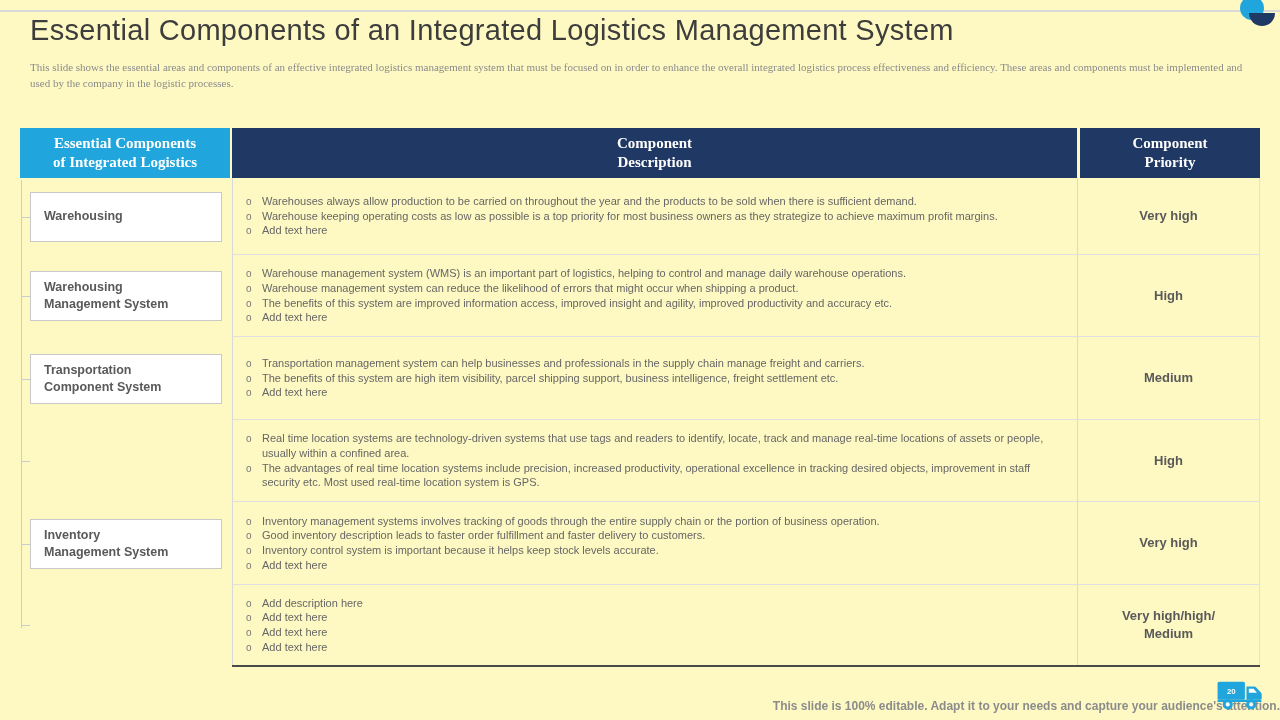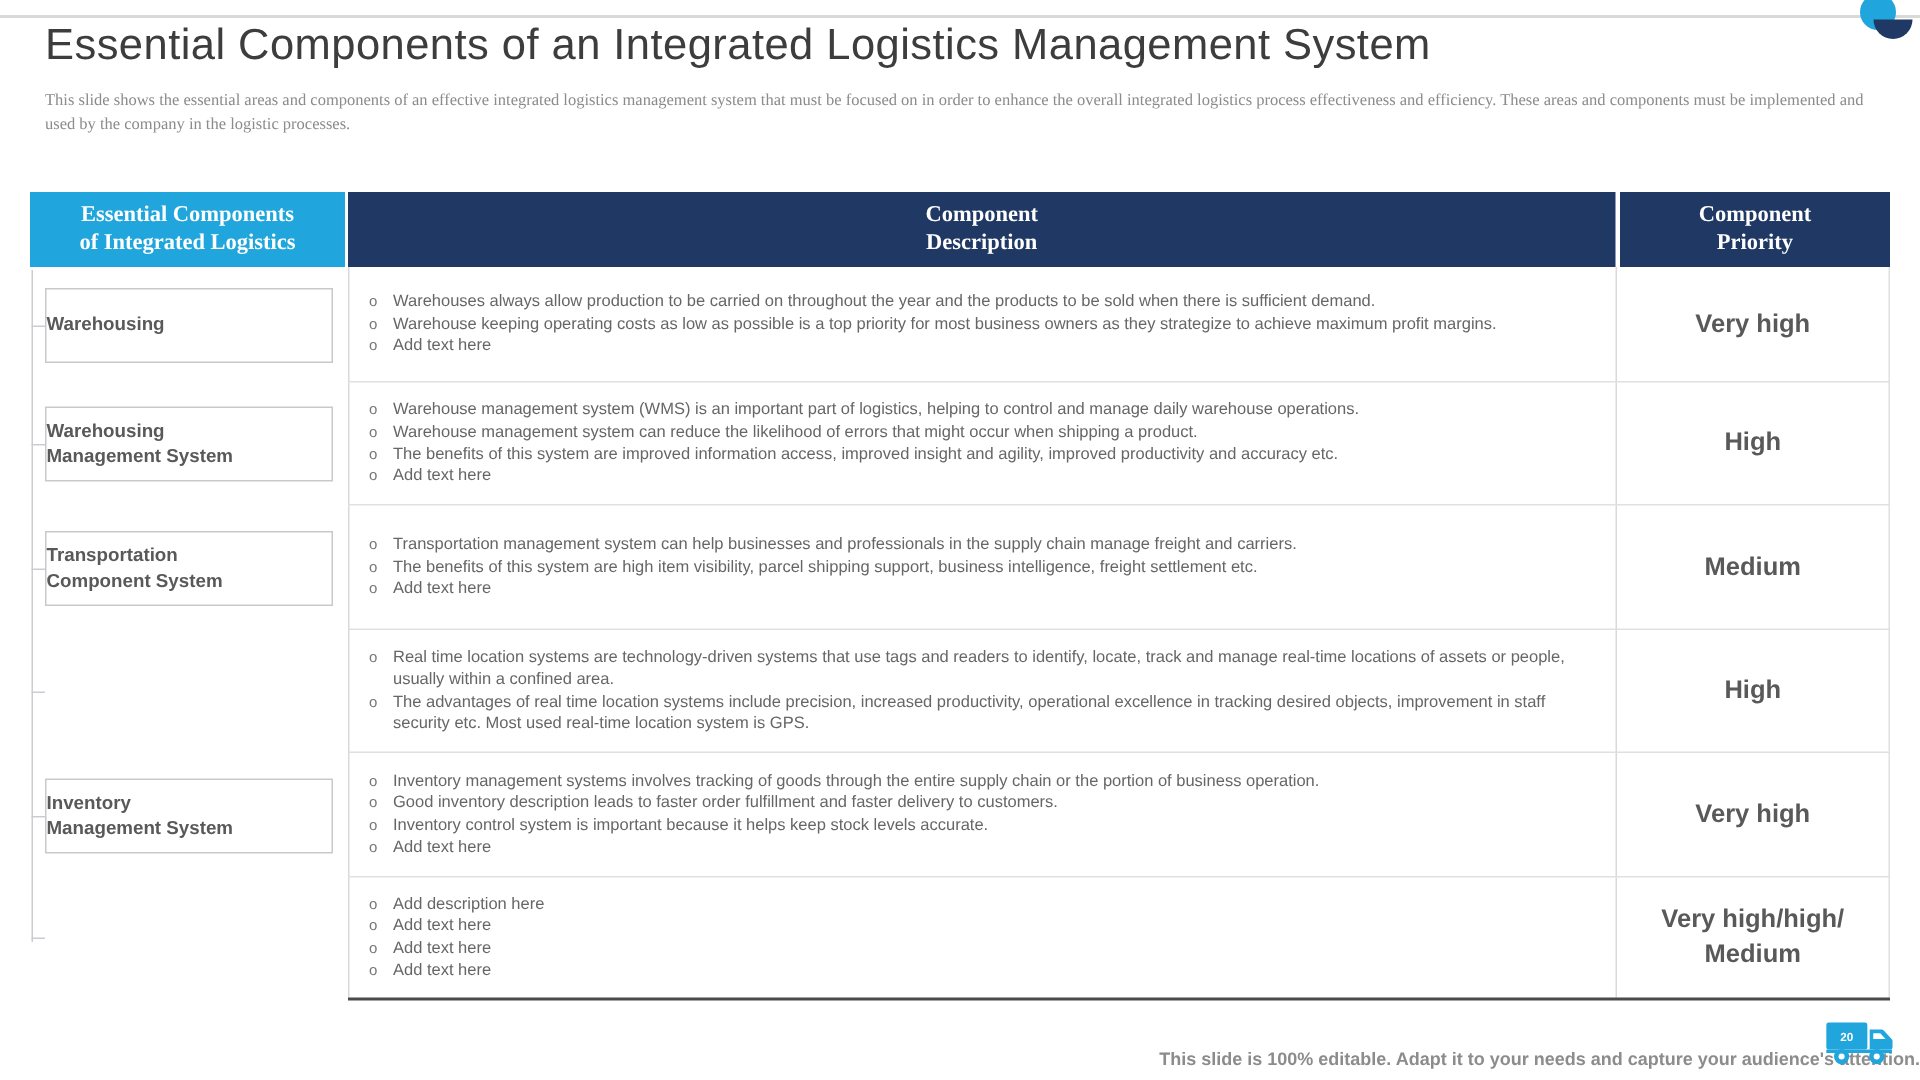--- a/index.html
+++ b/index.html
@@ -1,18 +1,18 @@
 <!DOCTYPE html>
 <html style="--accent_cyan: #20a6dd; --header_navy: #1f3864; --body_text: #666666; --title_text: #3d3d3d;"><head>
 <meta charset="utf-8">
 <style>
   * { margin:0; padding:0; box-sizing:border-box; }
   html,body { background:#e8e8e8; }
   .slide {
-    position:relative; width:1280px; height:720px; background:#ffffff;
+    position:relative; width:1280px; height:720px; background:#fef9c3;
     font-family:"Liberation Sans", sans-serif; overflow:hidden; margin:0 auto;
   }
   .top-rule { position:absolute; left:0; top:10px; width:1280px; height:2px; background:#d9d9d9; }
   .corner-deco { position:absolute; left:1234px; top:0; width:46px; height:30px; }
 
   .title {
     position:absolute; left:30px; top:12px; width:1215px;
     font-size:29px; font-weight:400; color:#3d3d3d; letter-spacing:0.3px; line-height:1.3;
     white-space:nowrap;
   }
@@ -31,36 +31,36 @@
 
   .rows { position:absolute; left:20px; top:178px; width:1240px; }
   .row { display:flex; align-items:stretch; }
   .r1{height:77px}.r2{height:82px}.r3{height:83px}.r4{height:82px}.r5{height:83px}.r6{height:80px}
 
   .cell-comp { width:212px; position:relative; display:flex; align-items:center; }
   .comp-tick { position:absolute; left:1px; top:50%; width:9px; height:1px; background:#c9cdd1; }
   .comp-box {
     margin-left:10px; width:192px; min-height:50px; background:#ffffff;
     border:1px solid #c9c9c9; display:flex; align-items:center;
-    padding:6px 6px 6px 0;
+    padding:6px 6px 6px 13px;
     font-size:12.5px; font-weight:bold; color:#595959; line-height:1.35; white-space:pre-line;
   }
   .cell-desc {
     width:845px; border-left:1px solid #d9d9d9; border-bottom:1px solid #e0e0e0;
     display:flex; flex-direction:column; justify-content:center;
     padding:6px 28px 6px 13px;
   }
   .row:last-child .cell-desc, .row:last-child .cell-pri { border-bottom:none; }
   .bullet { display:flex; font-size:11px; color:#666666; line-height:1.34; }
   .bullet .marker { width:16px; flex:0 0 16px; font-size:10px; color:#777777; padding-top:1px; }
   .bullet .btext { flex:1; }
   .cell-pri {
     width:183px; border-left:1px solid #d9d9d9; border-right:1px solid #e0e0e0; border-bottom:1px solid #e0e0e0;
     display:flex; align-items:center; justify-content:center; text-align:center;
-    font-size:17px; font-weight:bold; color:#595959; line-height:1.35; white-space:pre-line;
+    font-size:13px; font-weight:bold; color:#595959; line-height:1.35; white-space:pre-line;
   }
   .table-bottom-rule { position:absolute; left:232px; top:665px; width:1028px; height:2px; background:#4a4a4a; }
 
   .footer {
     position:absolute; left:0; top:699px; width:1280px; text-align:right;
     font-size:12px; color:#8c8c8c;font-weight:bold;
   }
   .truck { position:absolute; left:1216px; top:674px; width:50px; height:42px; }
   .truck text { font-family:"Liberation Sans", sans-serif; }
 </style>

